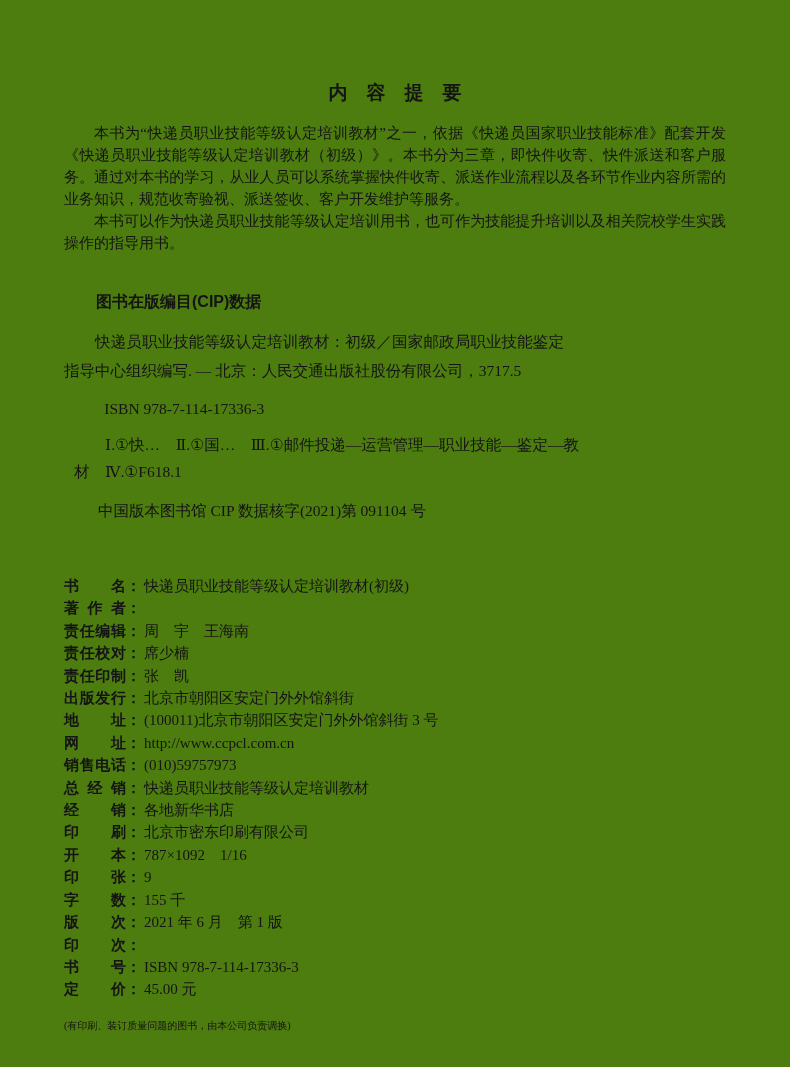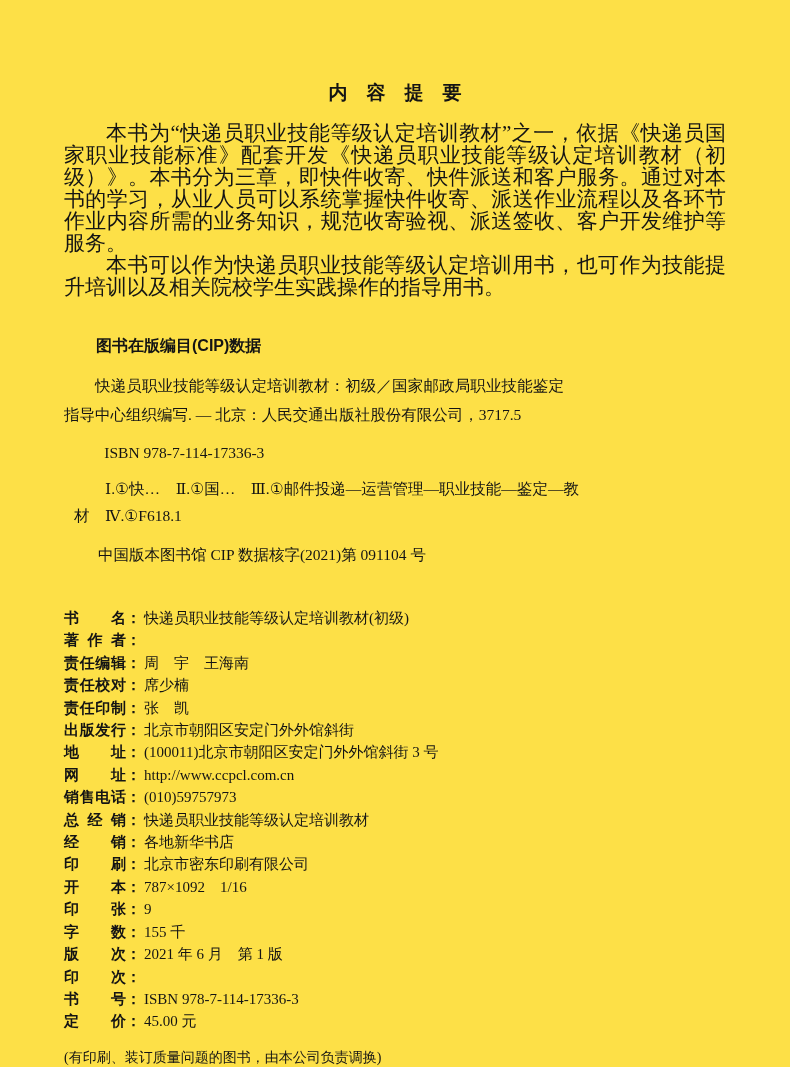--- a/index.html
+++ b/index.html
@@ -1,38 +1,38 @@
 <!DOCTYPE html>
 <html><head>
 <meta charset="utf-8">
 <style>
   html,body { margin:0; padding:0; background:#ffffff; }
   .page {
     position:relative;
     width:790px; height:1067px;
     margin:0 auto;
-    background:#fde047;
+    background:#4d7c0f;
     box-sizing:border-box;
     padding:58px 64px 0 64px;
     font-family:"Liberation Serif","DejaVu Serif",serif;
     color:#141414;
     overflow:hidden;
   }
   .title {
     margin:22px 0 16px 0;
     text-align:center;
     font-size:19px;
     font-weight:bold;
     letter-spacing:1em;
     text-indent:1em;
     font-family:"Liberation Sans","DejaVu Sans",sans-serif;
   }
   .para {
     margin:0;
-    font-size:21px;
+    font-size:15px;
     line-height:22px;
     text-align:justify;
     text-indent:2em;
   }
   .cip-heading {
     margin:38px 0 14px 0;
     padding-left:2em;
     font-size:16px;
     font-weight:bold;
     font-family:"Liberation Sans","DejaVu Sans",sans-serif;
@@ -58,21 +58,21 @@
     line-height:27px;
     text-indent:2em;
     text-align:justify;
   }
   .cip-record {
     margin:14px 0 0 0;
     padding-left:2.2em;
     font-size:15.5px;
     line-height:24px;
   }
-  .colophon { margin-top:40px; }
+  .colophon { margin-top:52px; }
   .row {
     display:flex;
     align-items:baseline;
     font-size:15px;
     line-height:22.4px;
   }
   .lbl {
     flex:none;
     width:62px;
     font-family:"Liberation Sans","DejaVu Sans",sans-serif;
@@ -82,21 +82,21 @@
     -moz-text-align-last:justify;
   }
   .sep {
     flex:none;
     font-family:"Liberation Sans","DejaVu Sans",sans-serif;
     font-weight:bold;
   }
   .val { margin-left:3px; }
   .note {
     margin:14px 0 0 0;
-    font-size:14px;
+    font-size:10px;
     line-height:22px;
   }
 </style>
 </head>
 <body>
 
 <div class="page">
 
   <h1 class="title">内容提要</h1>
 

